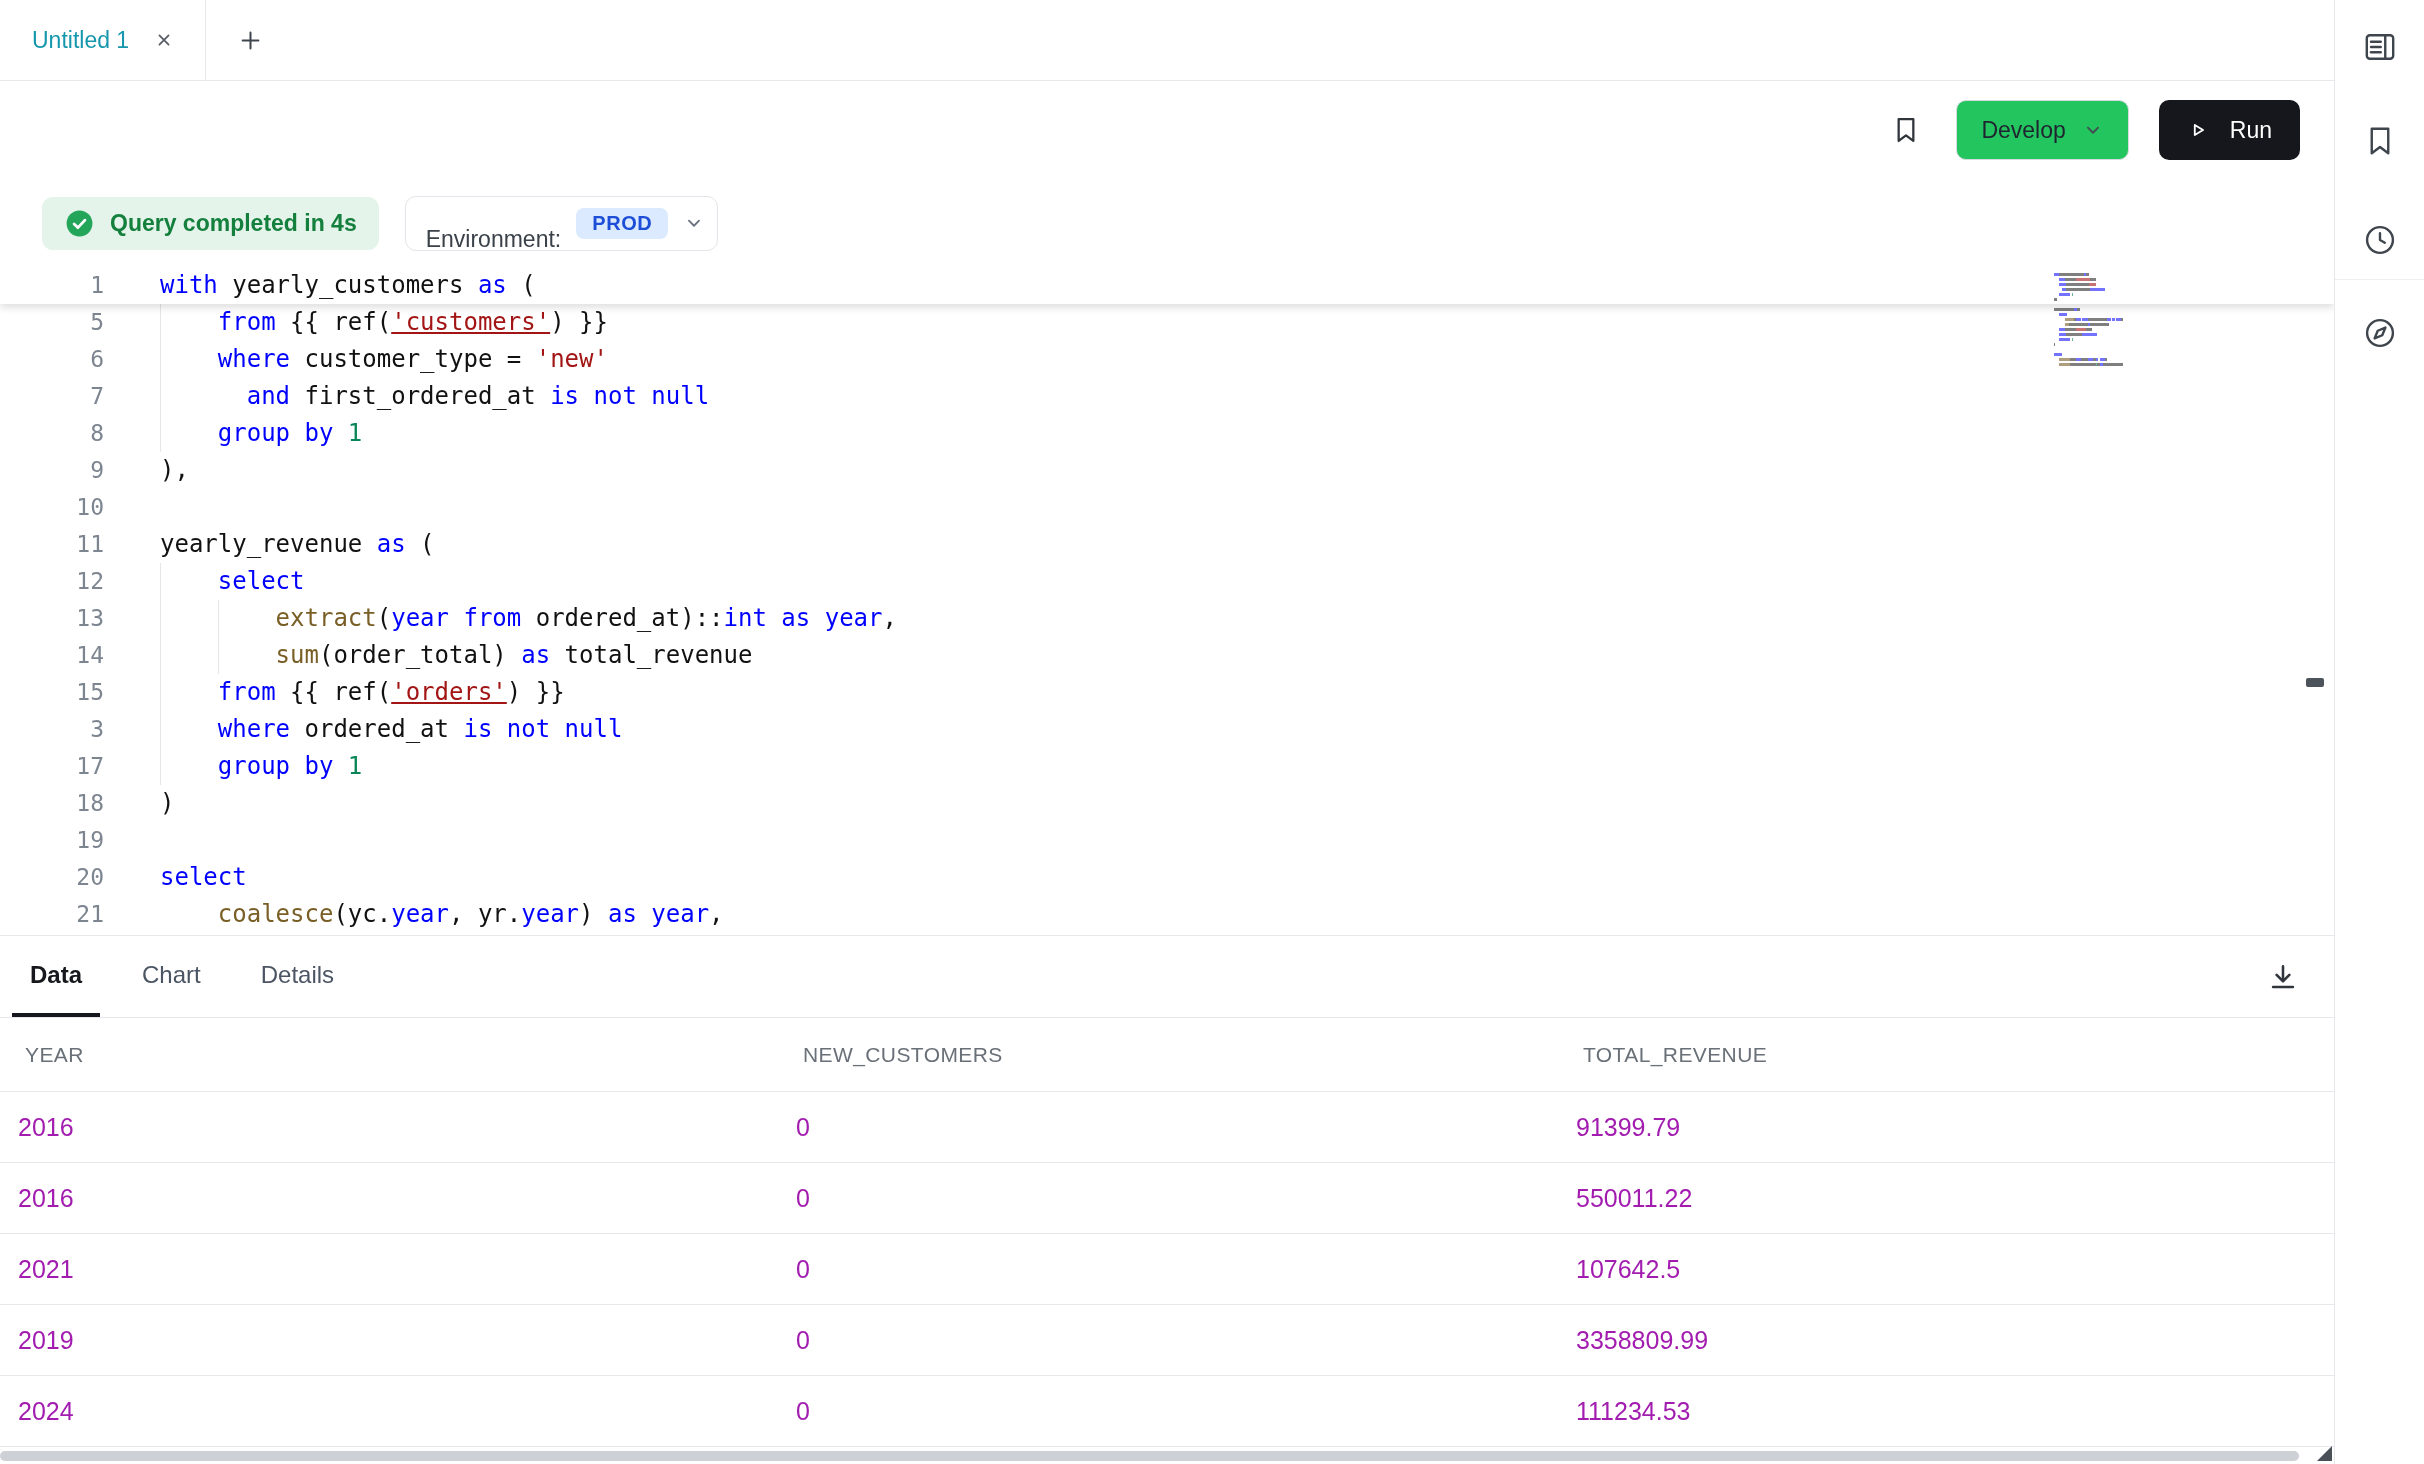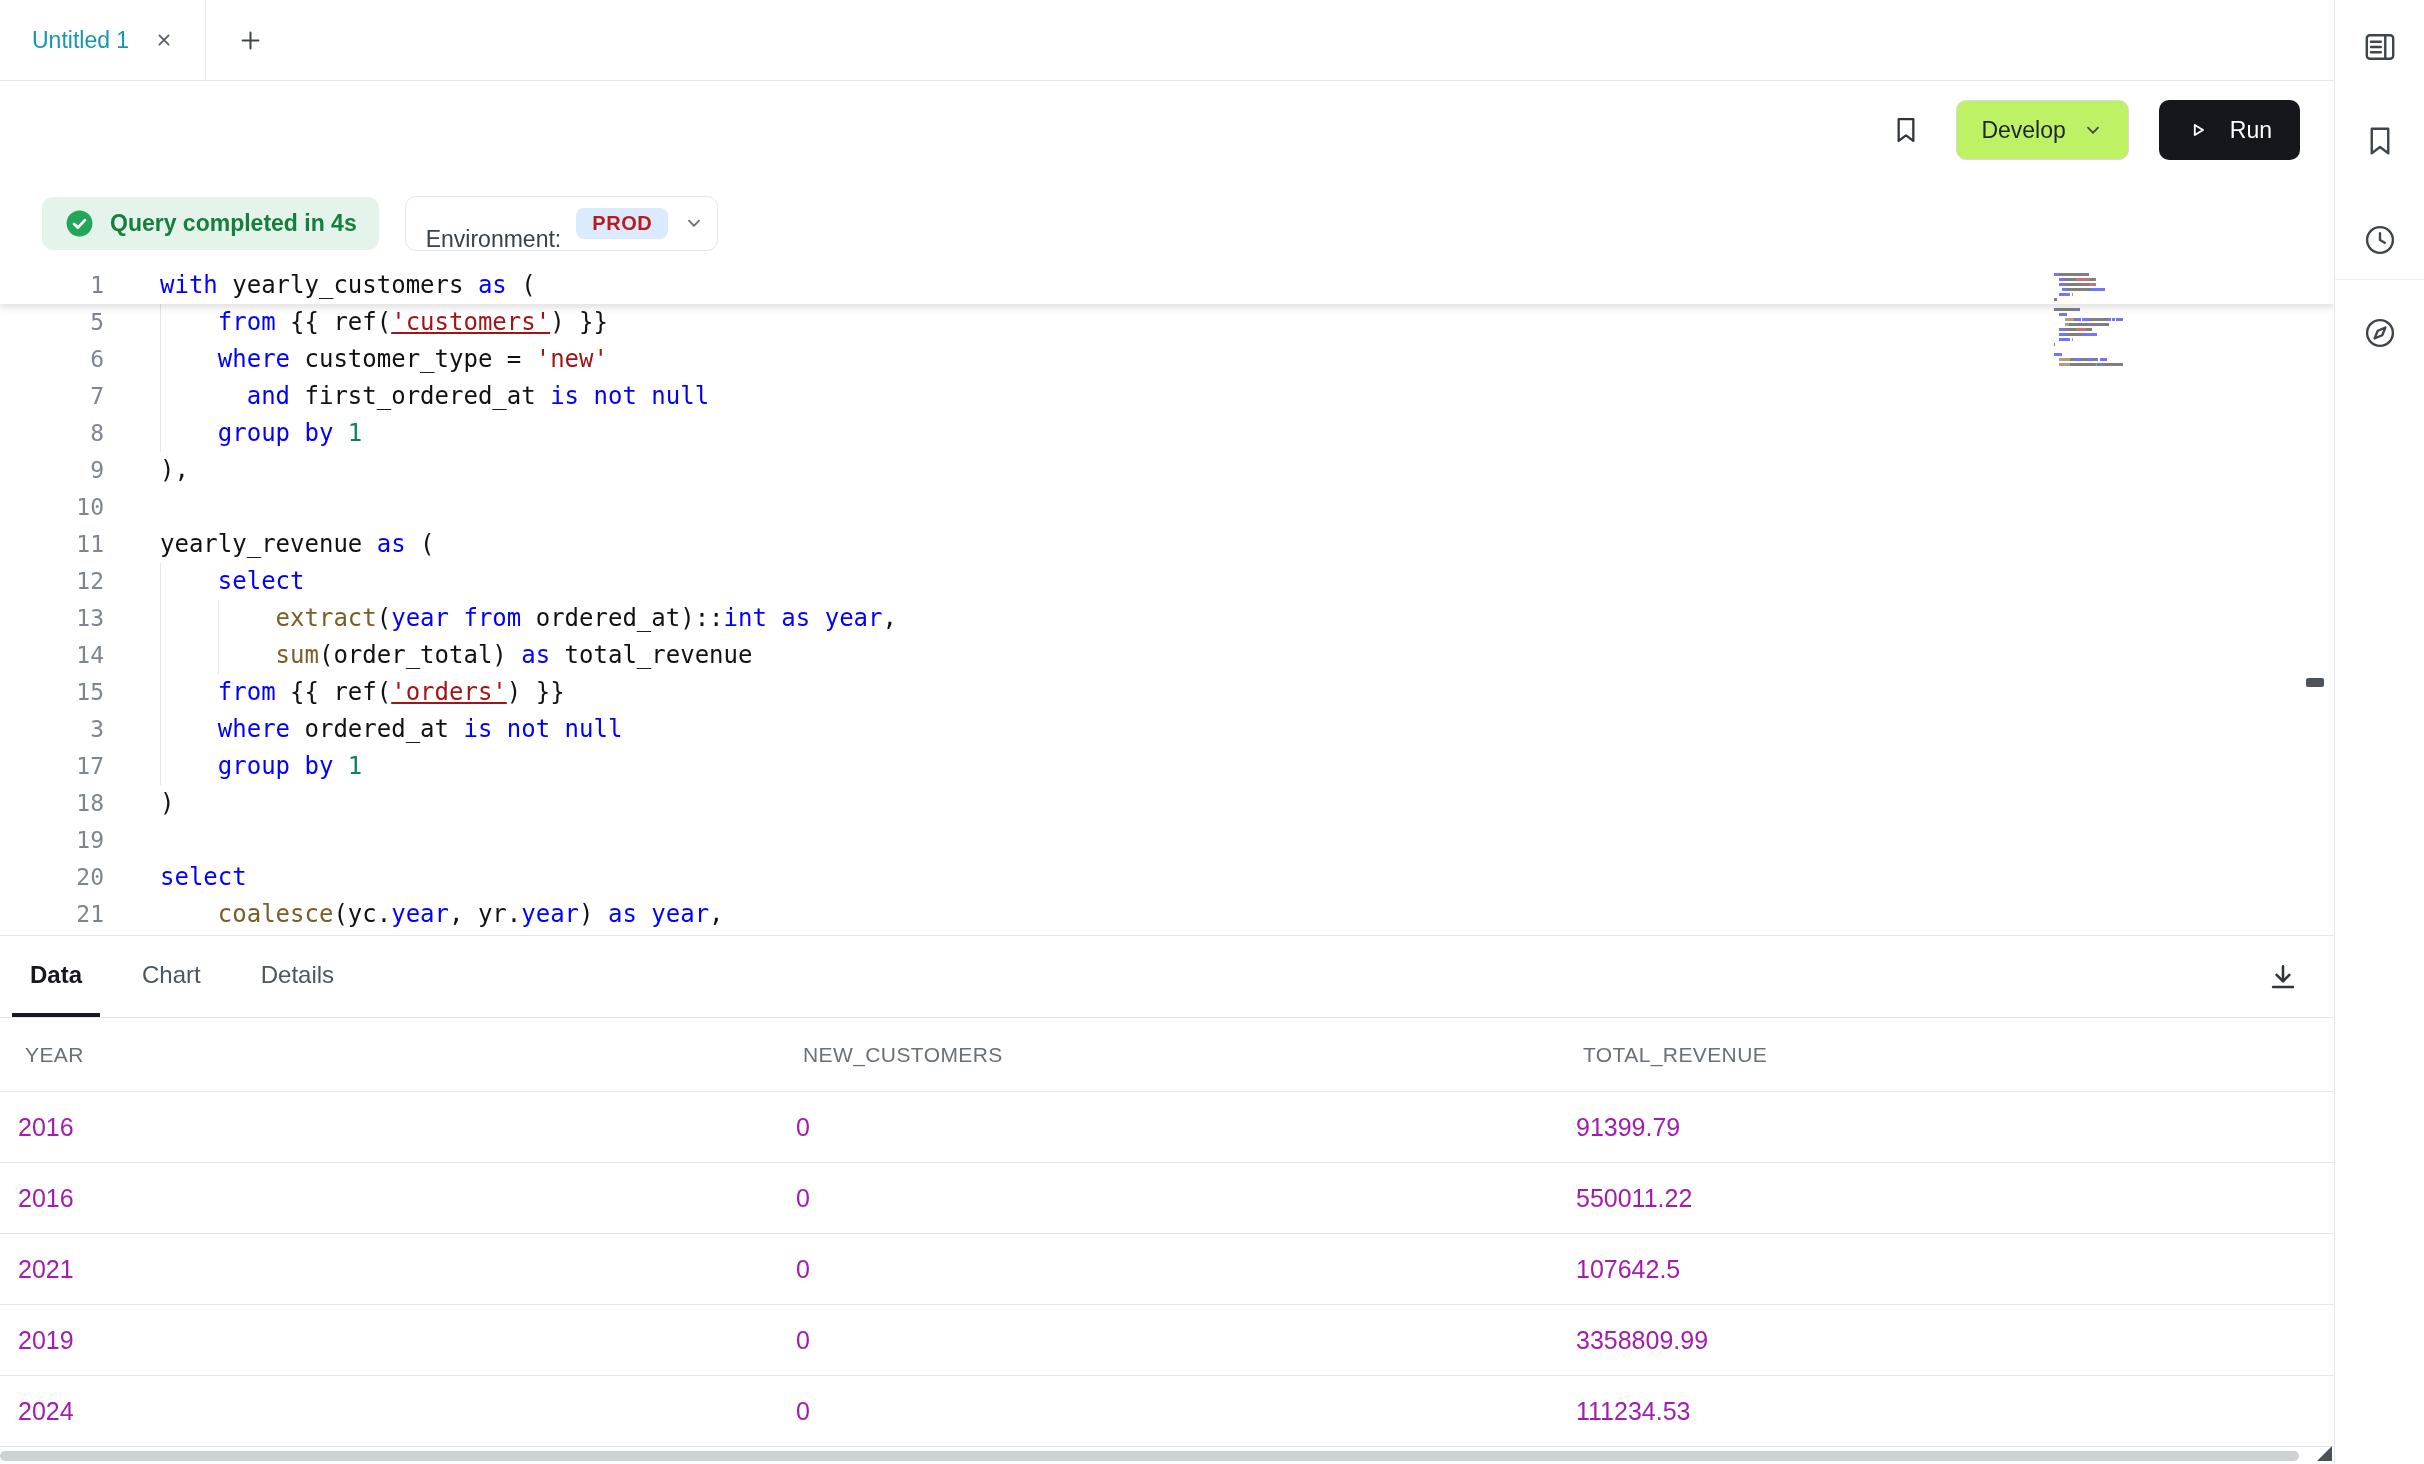--- a/index.html
+++ b/index.html
@@ -10,30 +10,30 @@
 
   
   .tabbar{flex:0 0 80px;height:80px;border-bottom:1px solid #e6e8eb;display:flex;align-items:stretch;}
   .tab{display:flex;align-items:center;gap:20px;padding:0 26px 0 32px;border-right:1px solid #e6e8eb;cursor:pointer;background:#fff;}
   .tab-label{color:#1597ad;font-size:23px;}
   .icon-btn{background:none;border:none;padding:4px;display:flex;align-items:center;justify-content:center;cursor:pointer;}
   .newtab{background:none;border:none;cursor:pointer;display:flex;align-items:center;justify-content:center;width:64px;margin-left:12px;}
 
   
   .toolbar{flex:0 0 98px;height:98px;display:flex;align-items:center;justify-content:flex-end;gap:30px;padding-right:34px;}
-  .btn-develop{display:flex;align-items:center;gap:16px;border:1.5px solid #d6d9de;background:#bef264;border-radius:10px;height:60px;padding:0 24px;font-size:23px;color:#1f2430;font-family:inherit;cursor:pointer;}
+  .btn-develop{display:flex;align-items:center;gap:16px;border:1.5px solid #d6d9de;background:#22c55e;border-radius:10px;height:60px;padding:0 24px;font-size:23px;color:#1f2430;font-family:inherit;cursor:pointer;}
   .btn-run{display:flex;align-items:center;gap:21px;background:#15171c;color:#fff;border:none;border-radius:10px;height:60px;padding:0 28px;font-size:23px;font-family:inherit;cursor:pointer;}
 
   
   .statusrow{flex:0 0 88px;height:88px;display:flex;align-items:center;gap:26px;padding-left:42px;}
   .status-pill{display:flex;align-items:center;gap:15px;background:#e4f4ea;border-radius:11px;height:53px;padding:0 22px;}
   .status-text{color:#15803d;font-size:23px;font-weight:600;}
   .env-pill{display:flex;align-items:center;gap:15px;background:#fff;border:1.5px solid #e2e5e9;border-radius:11px;height:53px;padding:0 12px 0 20px;cursor:pointer;}
   .env-label{color:#3a4149;font-size:23px;margin-top:33px;}
-  .env-badge{background:#dbeafe;color:#b91c1c;font-size:20px;font-weight:700;letter-spacing:.6px;border-radius:8px;padding:4px 16px;}
+  .env-badge{background:#dbeafe;color:#1d4ed8;font-size:20px;font-weight:700;letter-spacing:.6px;border-radius:8px;padding:4px 16px;}
 
   
   .editor{flex:1;min-height:0;position:relative;overflow:hidden;font-family:"DejaVu Sans Mono",monospace;font-size:24px;background:#fff;}
   .sticky-row{position:absolute;top:0;left:0;right:0;height:37px;background:#fff;z-index:3;box-shadow:0 4px 7px rgba(0,0,0,.12);}
   .editor-body{position:absolute;top:37px;left:0;right:0;bottom:0;overflow:hidden;}
   .code-line{display:flex;height:37px;line-height:37px;white-space:pre;}
   .gutter{flex:0 0 160px;box-sizing:border-box;text-align:right;padding-right:56px;color:#7d8590;font-size:23px;user-select:none;}
   .code{white-space:pre;}
   .tok-kw{color:#0000ff;}
   .tok-id{color:#111111;}

